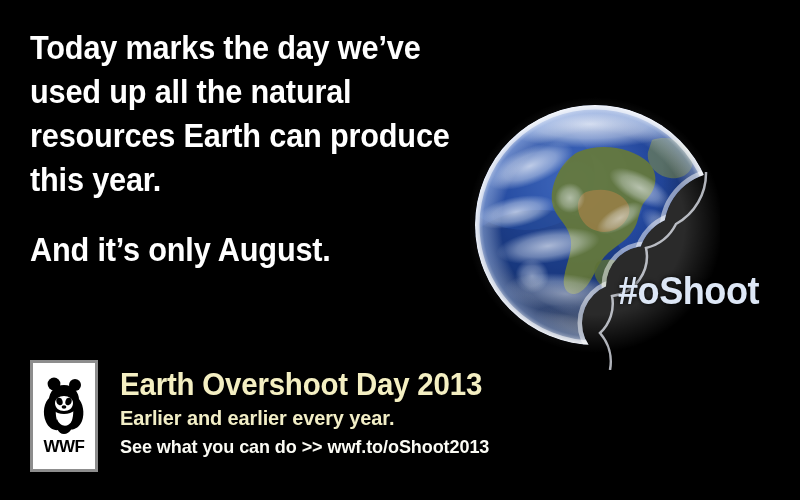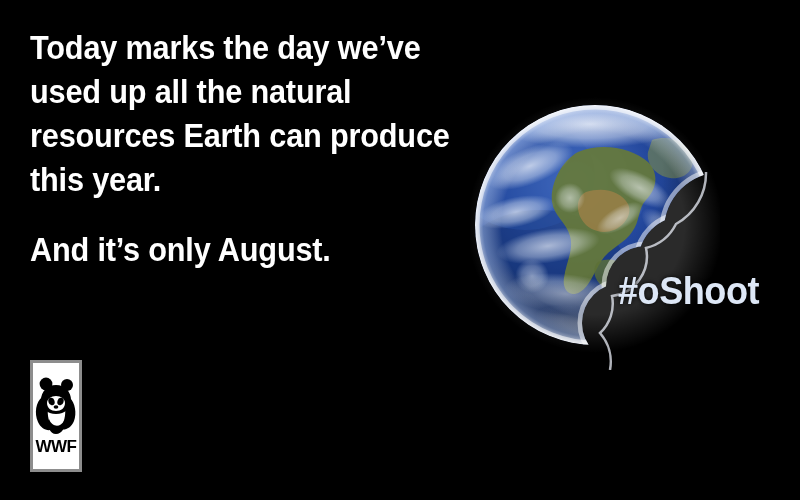--- a/index.html
+++ b/index.html
@@ -79,21 +79,21 @@
 
   
   .footer {
     position: absolute;
     left: 30px;
     top: 360px;
     display: flex;
     align-items: flex-start;
   }
   .wwf-logo {
-    width: 52px;
+    width: 68px;
     height: 112px;
     background: #ffffff;
     border: 3px solid #8d8d8d;
     box-sizing: border-box;
     display: flex;
     flex-direction: column;
     align-items: center;
     justify-content: center;
     padding: 4px 3px 5px 3px;
     flex: none;
@@ -289,16 +289,21 @@
                  C 17 48, 15 40, 16 33 C 13 31, 11 27, 10 22 Z" fill="#000"></path>
         <path d="M 38 23 C 43 28, 45 38, 42 46 C 39 53, 33 56, 28 54
                  C 32 48, 34 40, 33 33 C 36 31, 37 27, 38 23 Z" fill="#000"></path>
 
         <path d="M 17 44 C 20 52, 28 53, 32 46 C 34 52, 30 59, 24 59
                  C 18 59, 15 52, 17 44 Z" fill="#000"></path>
       </svg>
       <div class="wwf-word">WWF</div>
     </div>
 
+    <div class="footer-text">
+      <div class="f-title">Earth Overshoot Day 2013</div>
+      <div class="f-sub">Earlier and earlier every year.</div>
+      <div class="f-cta">See what you can do &gt;&gt; wwf.to/oShoot2013</div>
+    </div>
 
   </div>
 
 </div>
 
 </body></html>

